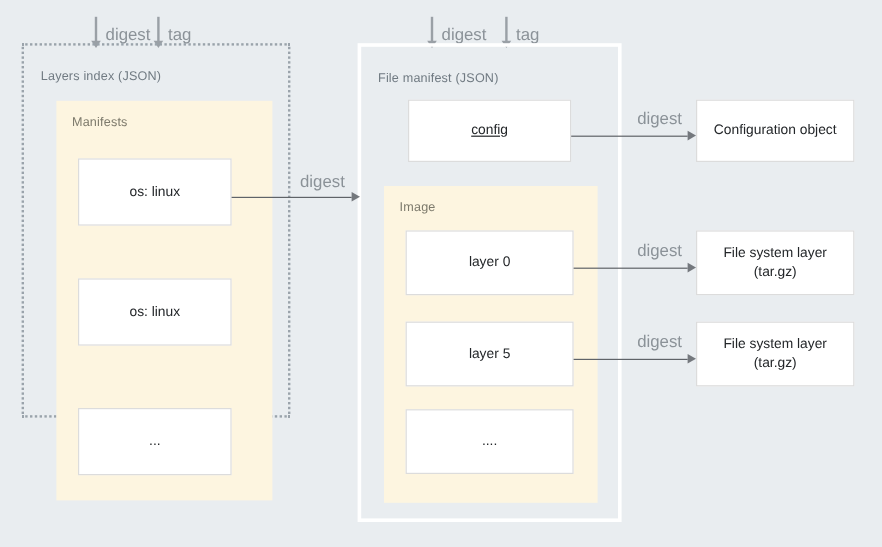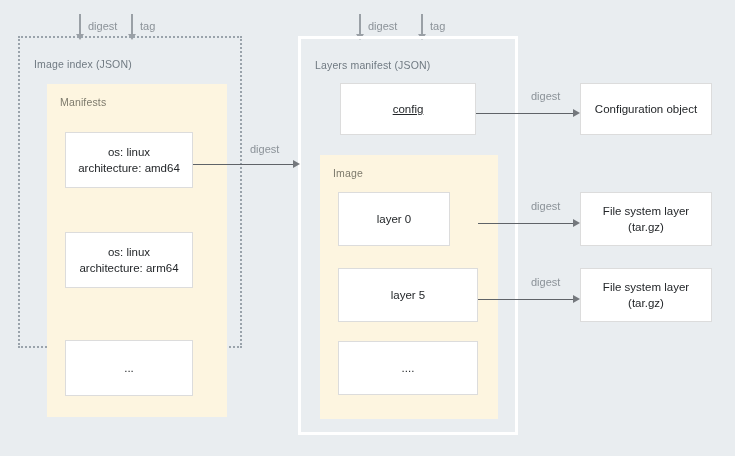--- a/index.html
+++ b/index.html
@@ -79,21 +79,21 @@
   }
   .card .lines { padding: 0 6px; }
 
   
   .card-amd    { left: 65px;  top: 132px; width: 128px; height: 56px; }
   .card-arm    { left: 65px;  top: 232px; width: 128px; height: 56px; }
   .card-dots-l { left: 65px;  top: 340px; width: 128px; height: 56px; }
 
   
   .card-config { left: 340px; top: 83px;  width: 136px; height: 52px; text-decoration: underline; }
-  .card-layer0 { left: 338px; top: 192px; width: 112px; height: 54px; }
+  .card-layer0 { left: 338px; top: 192px; width: 140px; height: 54px; }
   .card-layer1 { left: 338px; top: 268px; width: 140px; height: 54px; }
   .card-dots-r { left: 338px; top: 341px; width: 140px; height: 54px; }
 
   
   .card-config-obj { left: 580px; top: 83px;  width: 132px; height: 52px; }
   .card-fs0        { left: 580px; top: 192px; width: 132px; height: 54px; }
   .card-fs1        { left: 580px; top: 268px; width: 132px; height: 54px; }
 
   
   .h-line {
@@ -112,21 +112,21 @@
     background: #9aa0a6;
   }
   .arrow-head-down {
     width: 0; height: 0;
     border-left: 4px solid transparent;
     border-right: 4px solid transparent;
     border-top: 6px solid #9aa0a6;
   }
   .edge-label {
     position: absolute;
-    font-size: 11px;
+    font-size: 14px;
     color: #8b9298;
     white-space: nowrap;
   }
 
   
   .top-arrow-1 { left: 79px;  top: 14px; height: 22px; }
   .top-arrow-2 { left: 131px; top: 14px; height: 22px; }
   .top-arrow-3 { left: 359px; top: 14px; height: 22px; }
   .top-arrow-4 { left: 421px; top: 14px; height: 22px; }
 
@@ -178,49 +178,47 @@
   </div>
   <div class="edge-label top-lbl-3">digest</div>
 
   <div class="abs top-arrow-4">
     <div class="v-line" style="height:100%;"></div>
     <div class="arrow-head-down" style="position:absolute;left:-3px;bottom:-4px;"></div>
   </div>
   <div class="edge-label top-lbl-4">tag</div>
 
   <div class="abs index-container">
-    <div class="container-title">Image index (JSON)</div>
+    <div class="container-title">Layers index (JSON)</div>
   </div>
 
   <div class="abs group-panel index-group">
     <div class="group-title">Manifests</div>
   </div>
 
   <div class="abs card card-amd">
     <div class="lines">
       <div>os: linux</div>
-      <div>architecture: amd64</div>
     </div>
   </div>
 
   <div class="abs card card-arm">
     <div class="lines">
       <div>os: linux</div>
-      <div>architecture: arm64</div>
     </div>
   </div>
 
   <div class="abs card card-dots-l">
     <div class="lines">
       <div>...</div>
     </div>
   </div>
 
   <div class="abs manifest-container">
-    <div class="container-title">Layers manifest (JSON)</div>
+    <div class="container-title">File manifest (JSON)</div>
   </div>
 
   <div class="abs card card-config">
     <div class="lines">
       <div>config</div>
     </div>
   </div>
 
   <div class="abs group-panel layers-group">
     <div class="group-title">Image</div>

